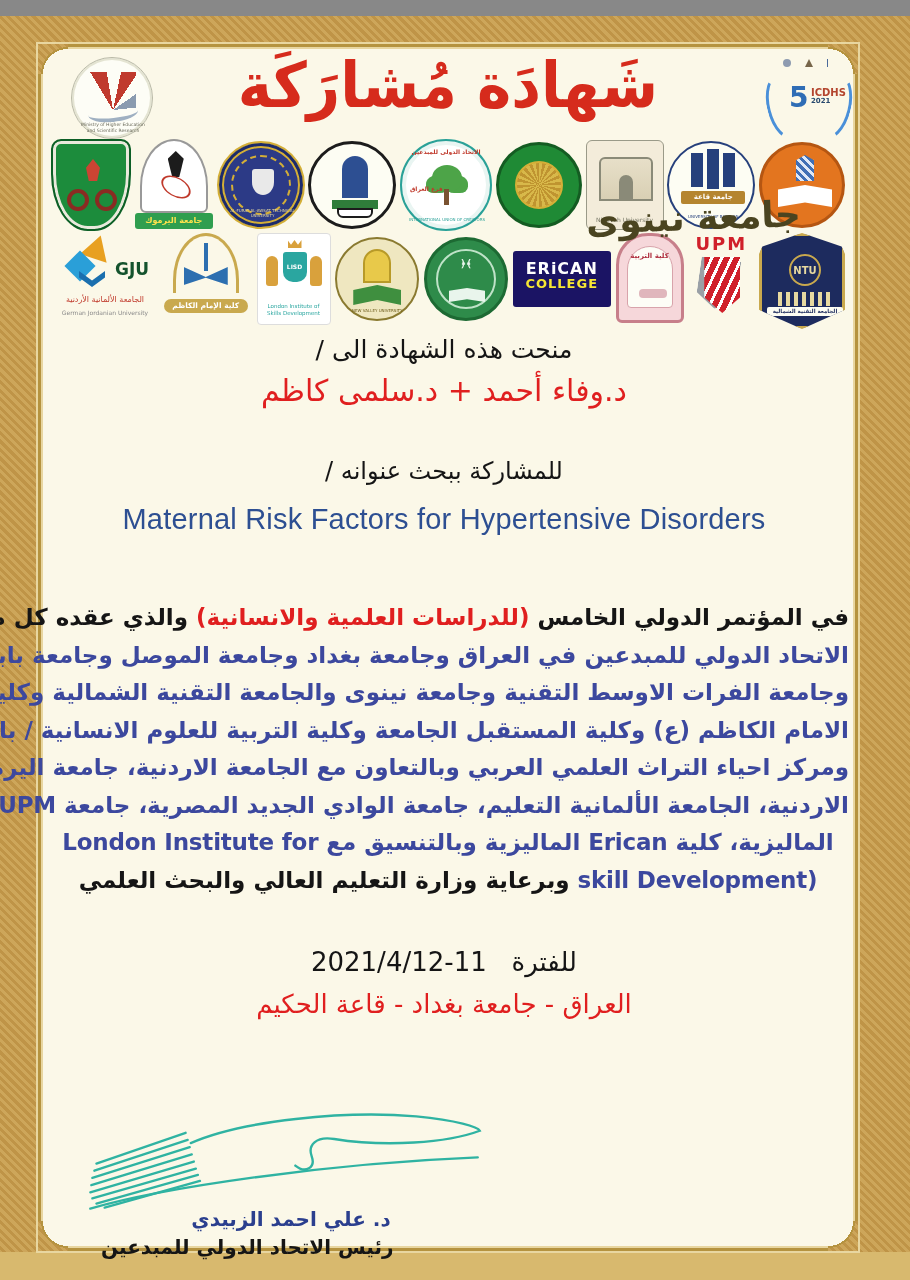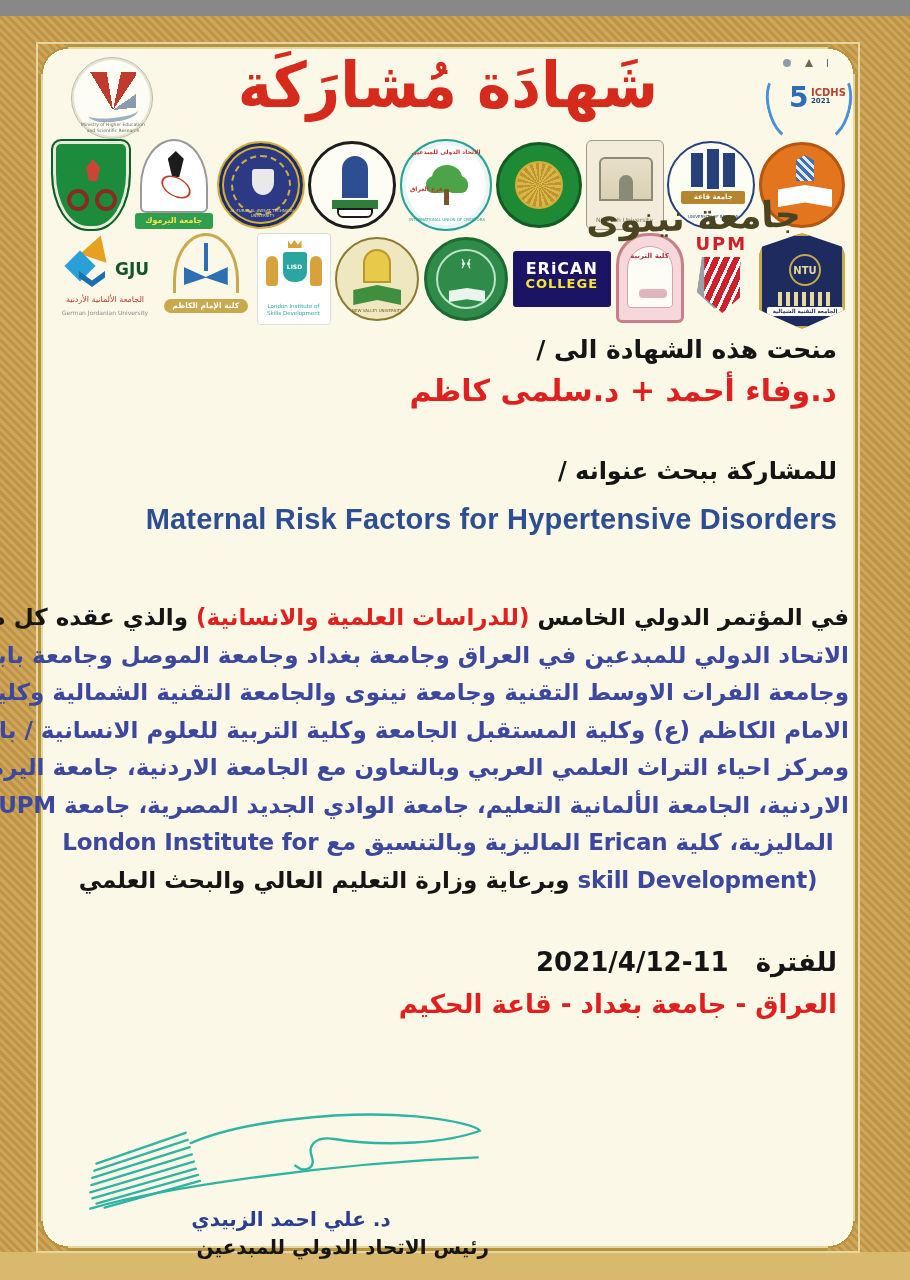--- a/index.html
+++ b/index.html
@@ -170,38 +170,38 @@
            clip-path:polygon(50% 0,96% 14%,100% 22%,100% 80%,50% 100%,0 80%,0 22%,4% 14%);
            border-radius:8px; }
   .l-ntu .circle { position:absolute; left:27px; top:18px; width:32px; height:32px; border:2px solid #c9a94e; border-radius:50%;
                    color:#e7d9a0; font-size:10px; font-weight:bold; text-align:center; line-height:30px; }
   .l-ntu .rows { position:absolute; left:16px; top:56px; width:54px; height:14px;
                  background:repeating-linear-gradient(90deg,#e7d9a0 0 4px,transparent 4px 8px); }
   .l-ntu .cap { position:absolute; left:5px; bottom:10px; width:76px; background:#fdfdf3; color:#1d2b5e;
                 font-size:5.5px; font-weight:bold; text-align:center; line-height:9px; border-radius:2px; }
 
   
-  .txt { position:absolute; left:0; right:18px; text-align:right; white-space:nowrap; font-weight:bold; }
+  .txt { position:absolute; left:0; right:8px; text-align:center; white-space:nowrap; font-weight:normal; }
   .granted       { top:288px; font-size:25px; color:#151515; }
   .recipients    { top:326px; font-size:30px; color:#e01f1f; }
   .participation { top:410px; font-size:24px; color:#151515; }
   .en-title      { font-family:"Liberation Sans", sans-serif; color:#2d4f92; font-size:29px; letter-spacing:.2px; }
   .en1 { top:456px; } .en2 { top:508px; }
 
   .body-lines { position:absolute; left:6px; right:6px; top:552px; }
   .body-line { direction:rtl; text-align:center; white-space:nowrap; font-size:23px; font-weight:bold; line-height:37.5px; letter-spacing:-.2px; }
   .c-ink { color:#151515; } .c-red { color:#e01f1f; } .c-blue { color:#3c489e; }
 
   .period { top:900px; font-size:26px; color:#151515; direction:rtl; }
   .venue  { top:942px; font-size:26px; color:#e01f1f; }
 
   
   .signature { position:absolute; left:37px; top:1055px; width:410px; height:118px; }
   .sig-name  { position:absolute; left:60px; top:1160px; width:380px; text-align:center; font-size:20px; font-weight:bold; color:#2b3f8e; }
-  .sig-title { position:absolute; left:68px; top:1188px; width:380px; text-align:right; font-size:20px; font-weight:bold; color:#151515; }
+  .sig-title { position:absolute; left:60px; top:1188px; width:380px; text-align:left; font-size:20px; font-weight:bold; color:#151515; }
 </style>
 </head>
 <body>
 
 <div class="cert">
   <div class="bottom-band"></div>
 
   <div class="panel">
     <div class="corner c-tl"></div>
     <div class="corner c-tr"></div>

